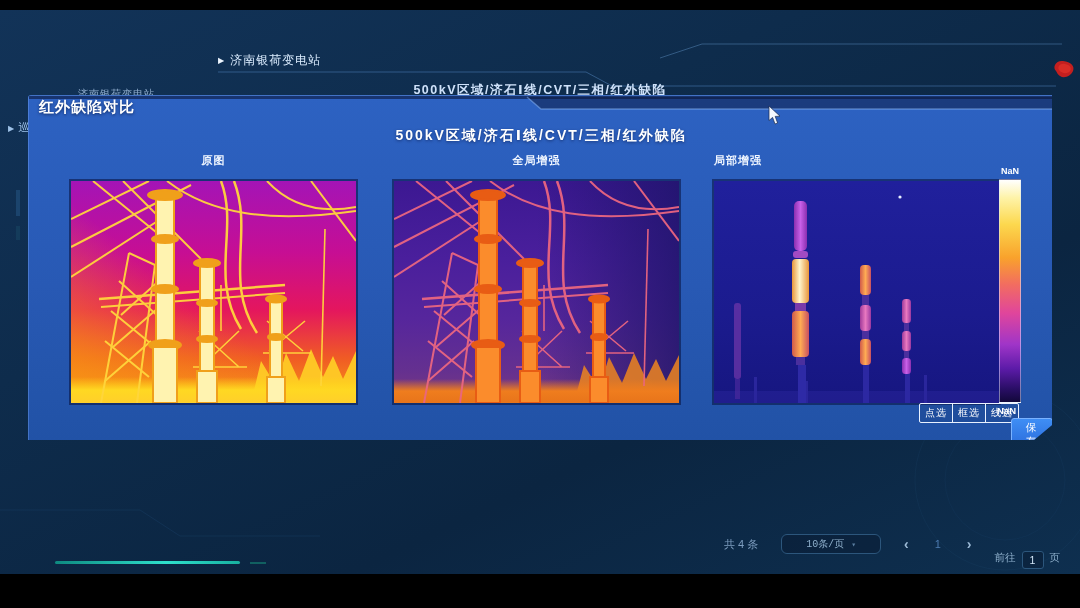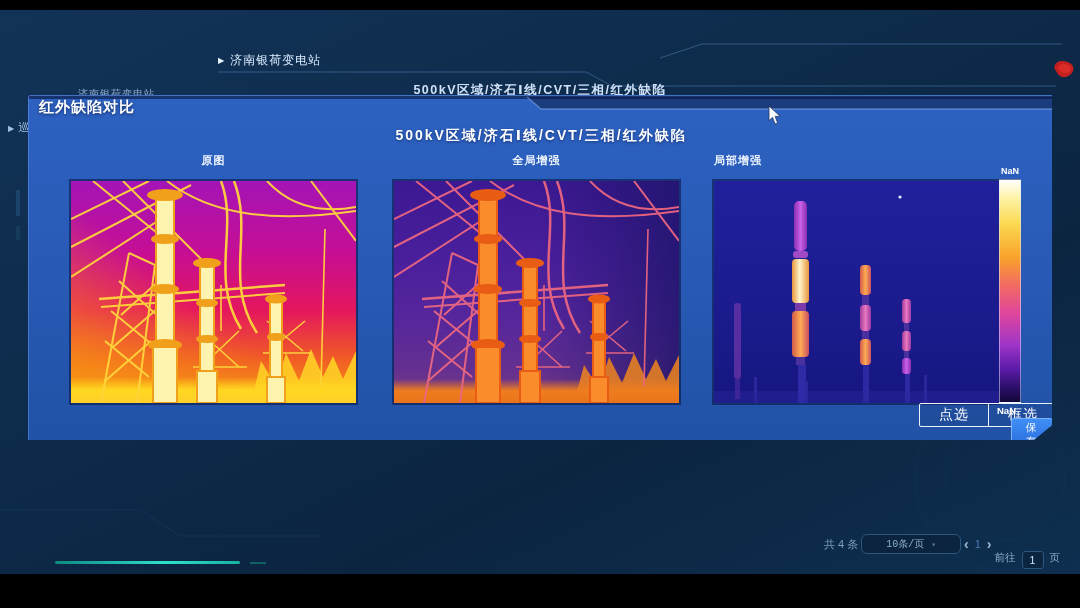--- a/index.html
+++ b/index.html
@@ -43,30 +43,30 @@
   .p-2{--wire:#ea6680;--colcore:#fb8c2c;--coledge:#e85c14;}
 
   .colorbar{position:absolute;left:970px;top:83px;width:20px;height:222px;border:1px solid rgba(220,235,255,.5);
     background:linear-gradient(180deg,#ffffff 0%,#fef3a8 8%,#fcd84e 20%,#f9a22c 35%,#f26d60 47%,
       #e0459c 60%,#a035c8 74%,#5c1ba8 85%,#2a0e66 94%,#12083a 100%);}
   .cb-label{position:absolute;left:964px;width:34px;text-align:center;font-size:9px;font-weight:bold;color:#fff;}
   .cb-top{top:70px;}
 
   .tools{position:absolute;left:890px;top:307px;display:flex;}
   .tool-btn{border:1px solid #e9f1ff;margin-left:-1px;background:rgba(22,48,108,.18);color:#fff;
-    font-size:14px;padding:2px 19px;letter-spacing:1px;cursor:pointer;white-space:nowrap;}
+    font-size:10px;padding:2px 5px;letter-spacing:1px;cursor:pointer;white-space:nowrap;}
   .tool-btn:first-child{margin-left:0;border-radius:2px 0 0 2px;}
   .tool-btn:last-child{border-radius:0 2px 2px 0;}
   .tools-value{position:absolute;left:968px;top:309px;font-size:9.5px;font-weight:bold;color:#fff;}
   .save-btn{position:absolute;left:982px;top:322px;background:linear-gradient(180deg,#3f8ef5,#2767d8);
     border:1px solid #7ab2ff;border-radius:3px;color:#fff;font-size:10.5px;padding:2px 10px;
     letter-spacing:2px;cursor:pointer;}
 
   
-  .pagination{position:absolute;right:20px;top:509px;display:flex;align-items:center;gap:3px;
+  .pagination{position:absolute;right:20px;top:509px;display:flex;align-items:center;gap:23px;
     font-size:11px;color:#7e9ec0;}
   .page-size{display:flex;align-items:center;gap:7px;border:1px solid #2c567c;border-radius:6px;
     background:rgba(10,30,55,.6);padding:2px 24px;font-size:10px;color:#8fb0cc;cursor:pointer;font-family:Liberation Mono, monospace;}
   .page-size .caret{font-size:8px;color:#5a7ea0;}
   .pg-arrow{font-size:14px;font-weight:bold;color:#9cbad6;cursor:pointer;line-height:1;}
   .pg-current{font-size:11px;color:#4d7cb0;cursor:pointer;padding:0 3px;}
   .jump{display:flex;align-items:flex-start;gap:6px;font-size:10.5px;color:#8fb0cc;margin-top:32px;}
   .jump input{width:20px;height:16px;border:1px solid #2c567c;border-radius:3px;background:rgba(10,30,55,.6);
     color:#d3e6f8;font-size:10.5px;text-align:center;font-family:inherit;padding:0;}
   .teal-line{position:absolute;left:55px;top:551px;width:185px;height:3px;border-radius:2px;

